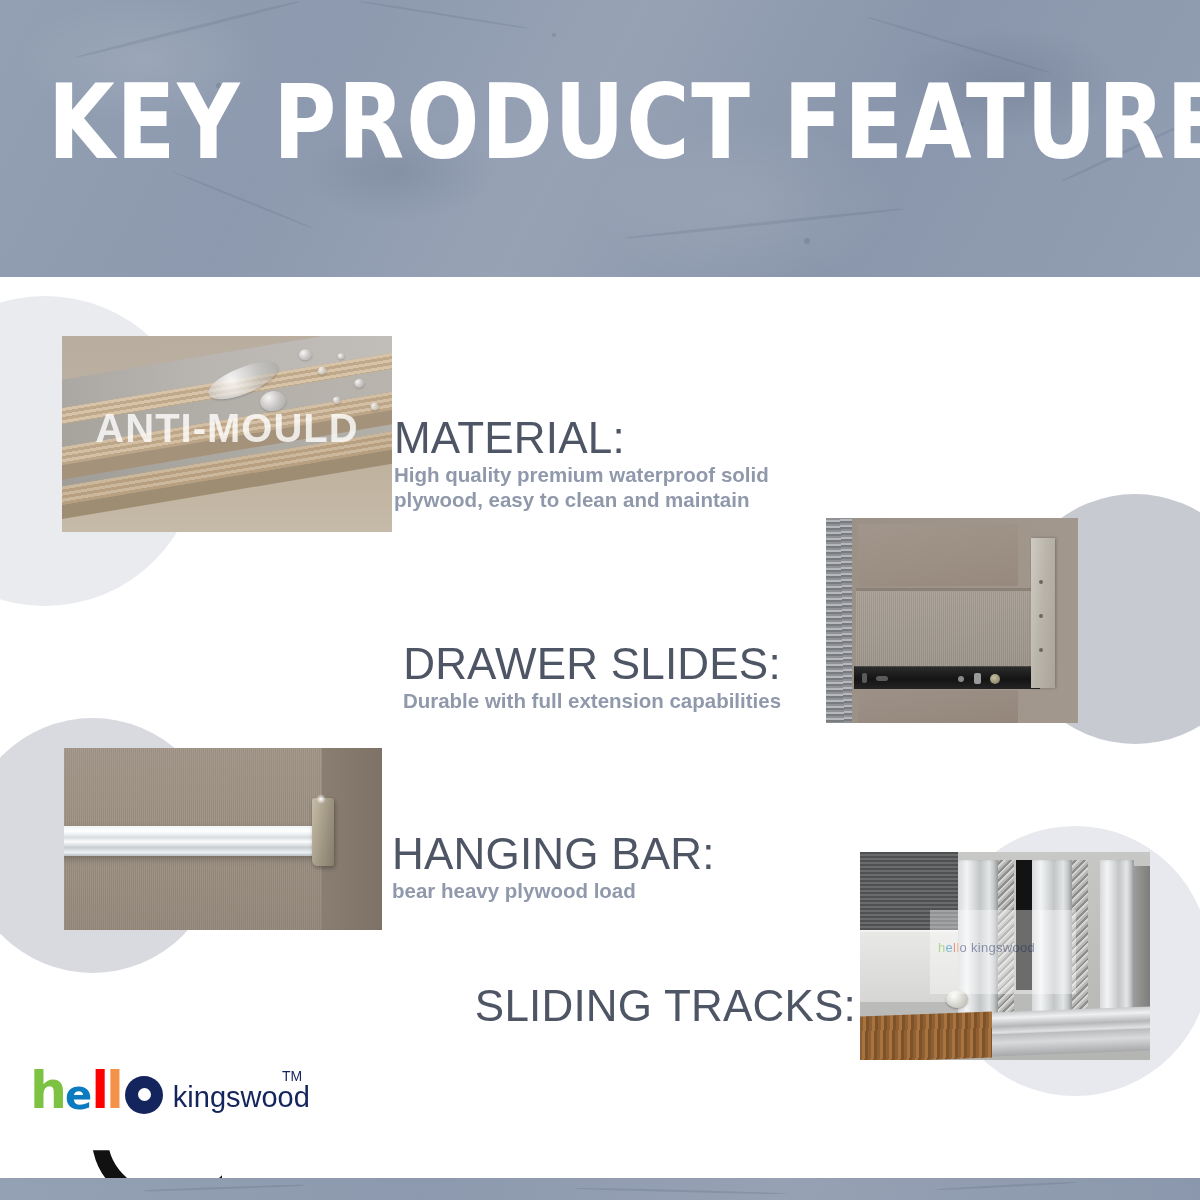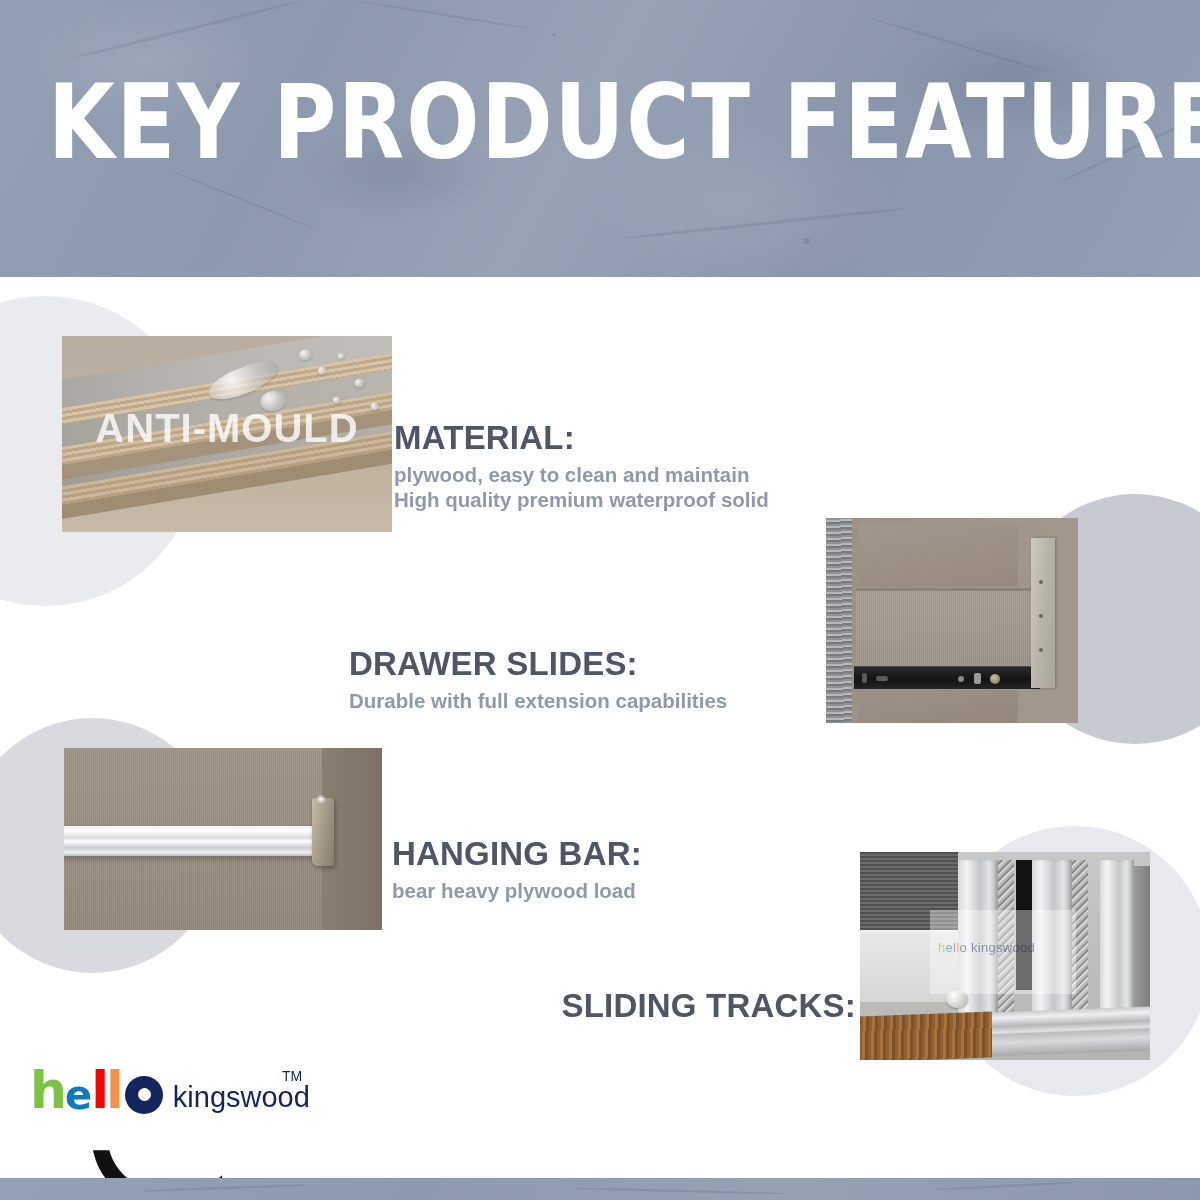--- a/index.html
+++ b/index.html
@@ -194,29 +194,29 @@
     color:rgba(90,90,90,.45);letter-spacing:.3px;}
   .st-wm-text .g{color:rgba(125,194,66,.55);}
   .st-wm-text .b{color:rgba(11,123,193,.5);}
   .st-wm-text .r{color:rgba(220,60,50,.5);}
   .st-wm-text .o{color:rgba(244,146,74,.55);}
   .st-wm-text .n{color:rgba(20,36,92,.45);}
 
   
   .tblock{position:absolute;}
   .theading{
-    color:#4e5565;font-weight:bold;letter-spacing:.2px;
-    font-size:33px;line-height:40px;margin:0 0 4px 0;
+    color:#4e5565;font-weight:normal;letter-spacing:.2px;
+    font-size:44px;line-height:40px;margin:0 0 4px 0;
   }
   .tbody{
     color:#9099ab;font-weight:bold;
     font-size:20.5px;line-height:25px;margin:0;
   }
   .tb-material{left:394px;top:418px;width:440px;text-align:left;}
-  .tb-drawer{left:349px;top:644px;width:460px;text-align:left;}
+  .tb-drawer{left:362px;top:644px;width:460px;text-align:center;}
   .tb-hanging{left:392px;top:834px;width:420px;text-align:left;}
   .tb-sliding{left:466px;top:986px;width:390px;text-align:right;}
 
   
   .logo{position:absolute;left:30px;top:1064px;width:280px;height:106px;}
   .logo-word{position:absolute;left:0;top:0;height:52px;display:flex;align-items:flex-end;}
   .lt{font-family:"DejaVu Sans","Liberation Sans",sans-serif;font-weight:bold;line-height:1;}
   .l-h{color:#7dc242;font-size:52px;letter-spacing:-2px;}
   .l-e{color:#0b7bc1;font-size:40px;letter-spacing:-1px;position:relative;top:-1px;}
   .l-l1{color:#ff0000;font-size:52px;letter-spacing:-3px;}
@@ -280,22 +280,22 @@
       <div class="drop s3"></div>
       <div class="drop s4"></div>
       <div class="drop s5"></div>
       <div class="drop s6"></div>
     </div>
     <div class="mould-label">ANTI-MOULD</div>
   </div>
 
   <div class="tblock tb-material">
     <p class="theading">MATERIAL:</p>
+    <p class="tbody">High quality premium waterproof solid</p>
     <p class="tbody">plywood, easy to clean and maintain</p>
-    <p class="tbody">High quality premium waterproof solid</p>
   </div>
 
   <div class="photo photo-drawer">
     <div class="dr-wall"></div>
     <div class="dr-panel"></div>
     <div class="dr-panel2"></div>
     <div class="dr-box"></div>
     <div class="dr-rail">
       <div class="slot s-a"></div>
         <div class="slot s-b"></div>

